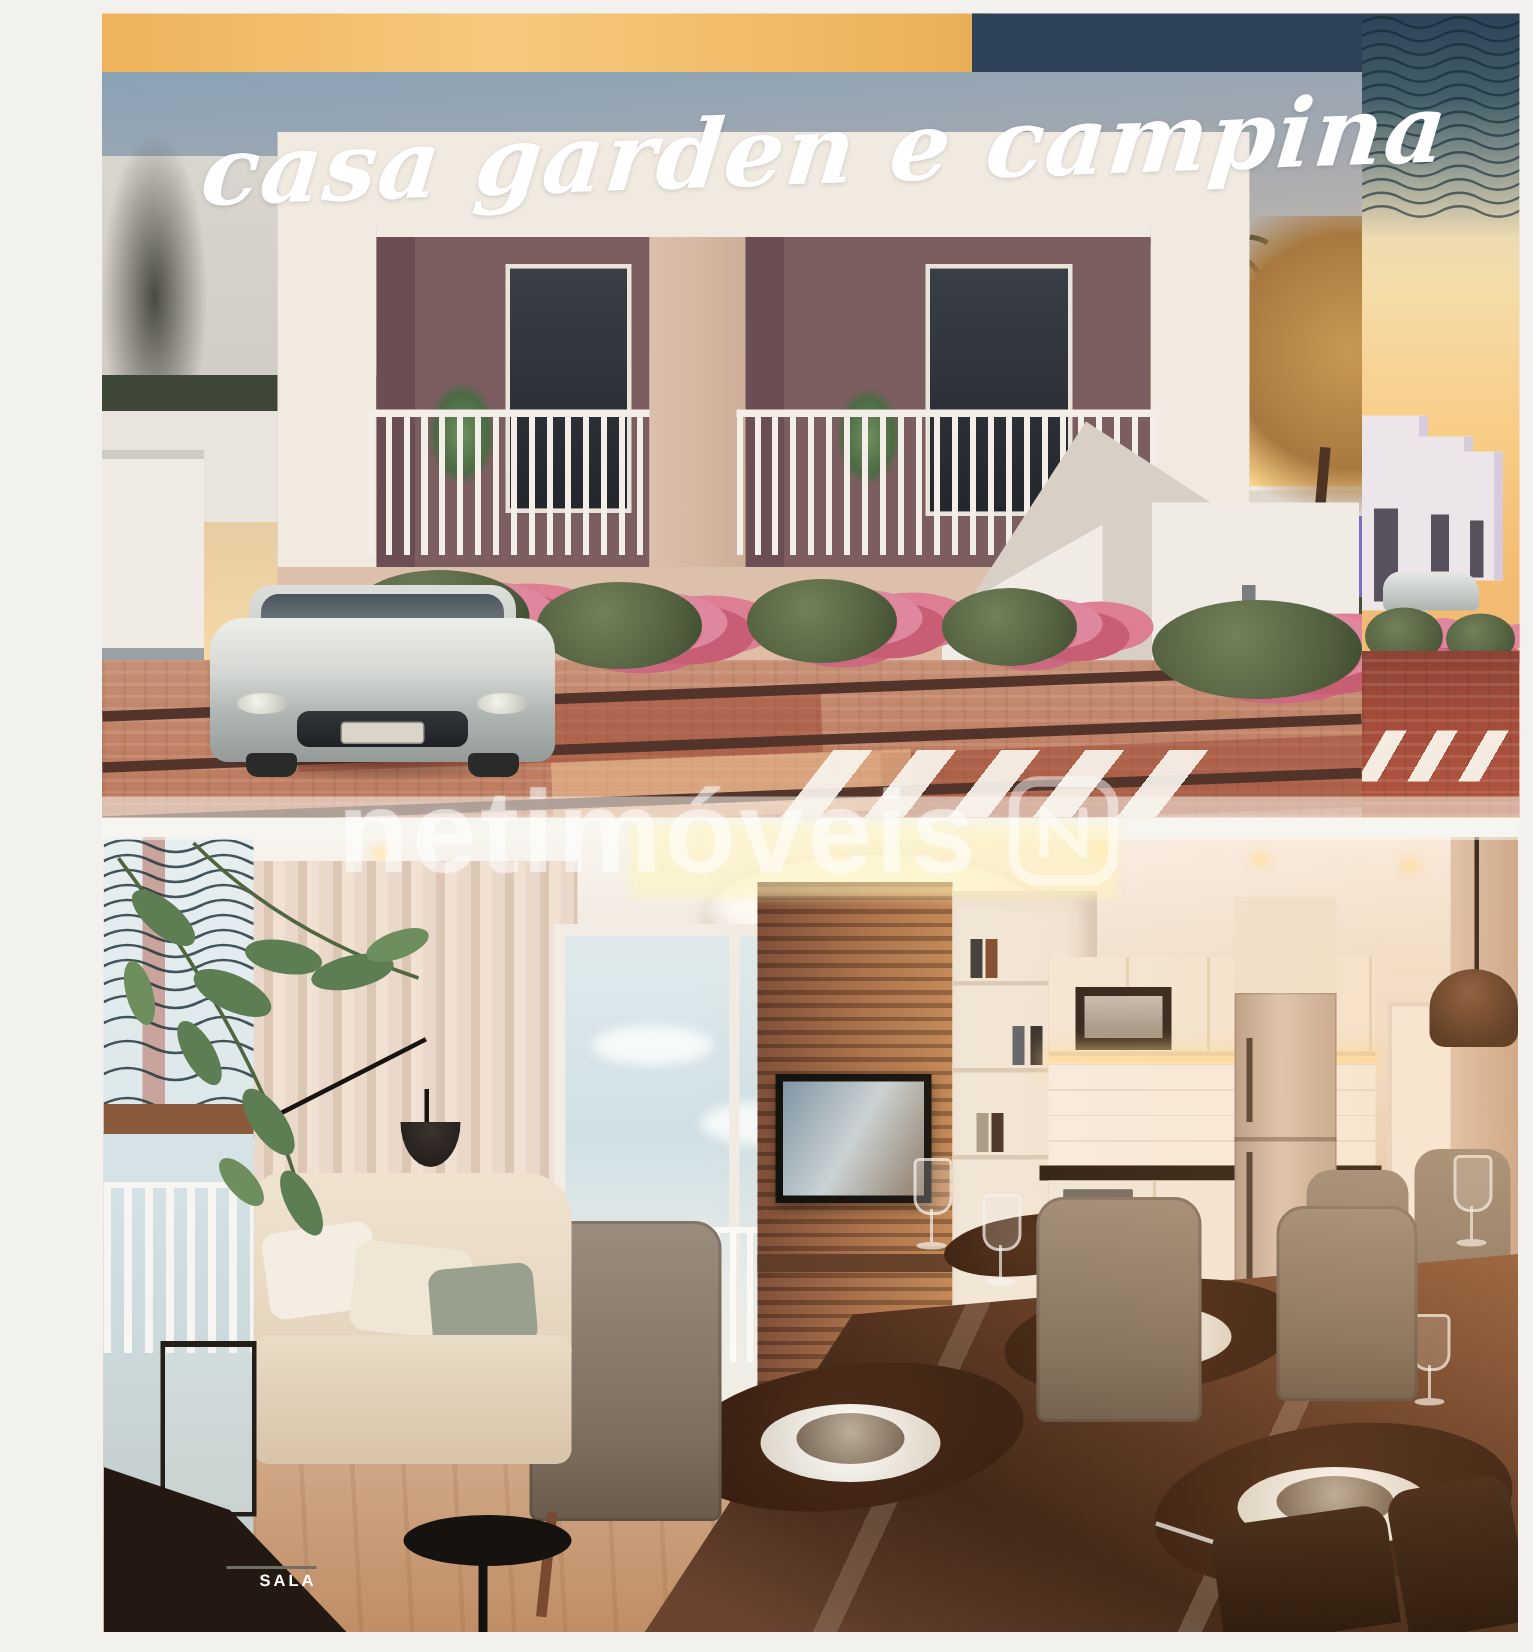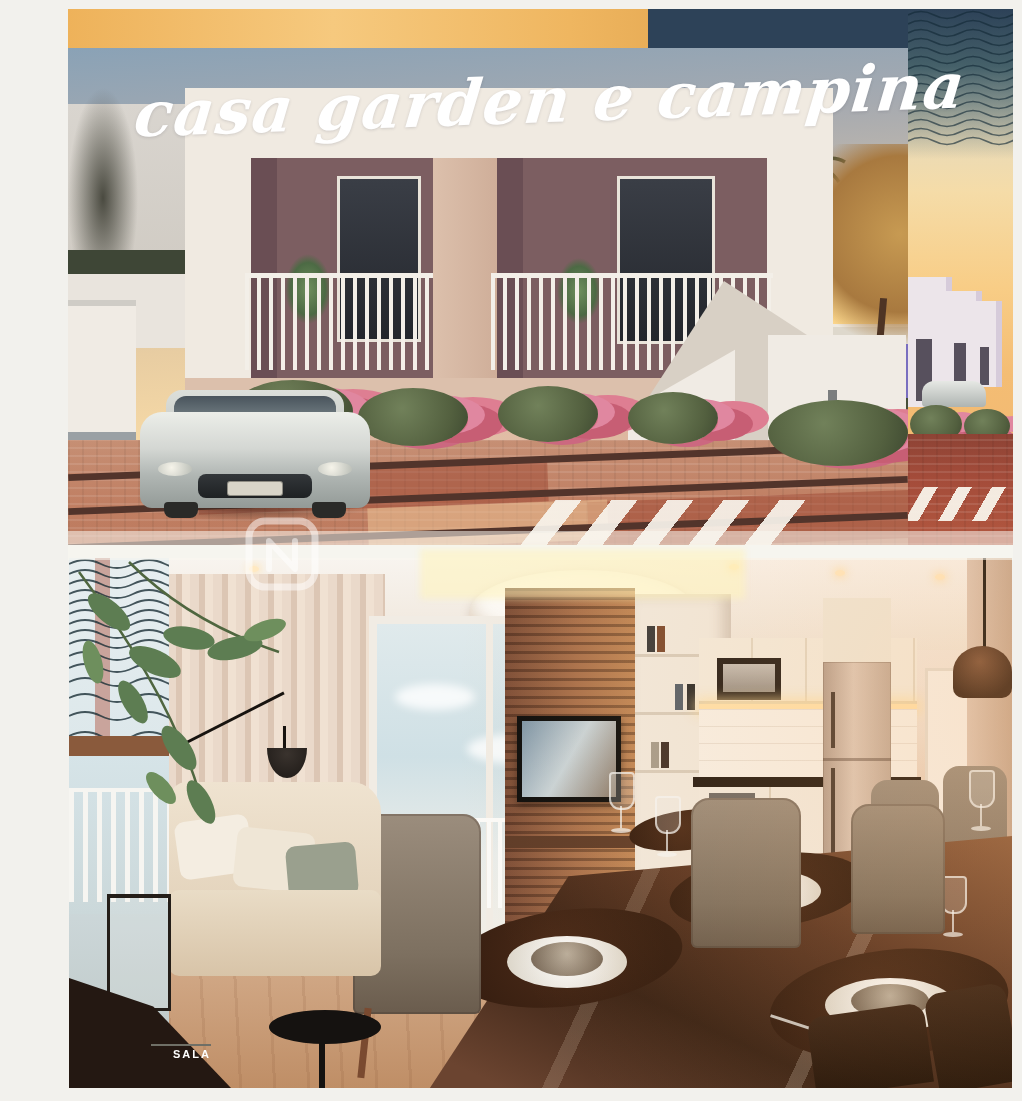--- a/index.html
+++ b/index.html
@@ -254,20 +254,21 @@
       <div class="a car-wheel" style="left:24px;top:112px;"></div>
       <div class="a car-wheel" style="left:172px;top:112px;"></div>
     </div>
   </div>
 
   <div class="a script-title">casa garden e campina</div>
 
   <div class="a wm-band"></div>
   <div class="a wm-glow"></div>
   <div class="a wm">
+    <span class="wm-text">netimóveis</span>
     <svg class="wm-logo" width="82" height="82" viewBox="0 0 82 82">
       <rect x="8" y="8" width="66" height="66" rx="16" fill="none" stroke="rgba(255,255,255,.5)" stroke-width="7"></rect>
       <path d="M28 56 V28 l26 28 V28" fill="none" stroke="rgba(255,255,255,.5)" stroke-width="6" stroke-linecap="round" stroke-linejoin="round"></path>
     </svg>
   </div>
 
   <div class="a interior">
     <div class="a ceiling"></div>
     <div class="a ceil-lamp"></div>
     <div class="a spot" style="left:180px;top:8px;"></div>

